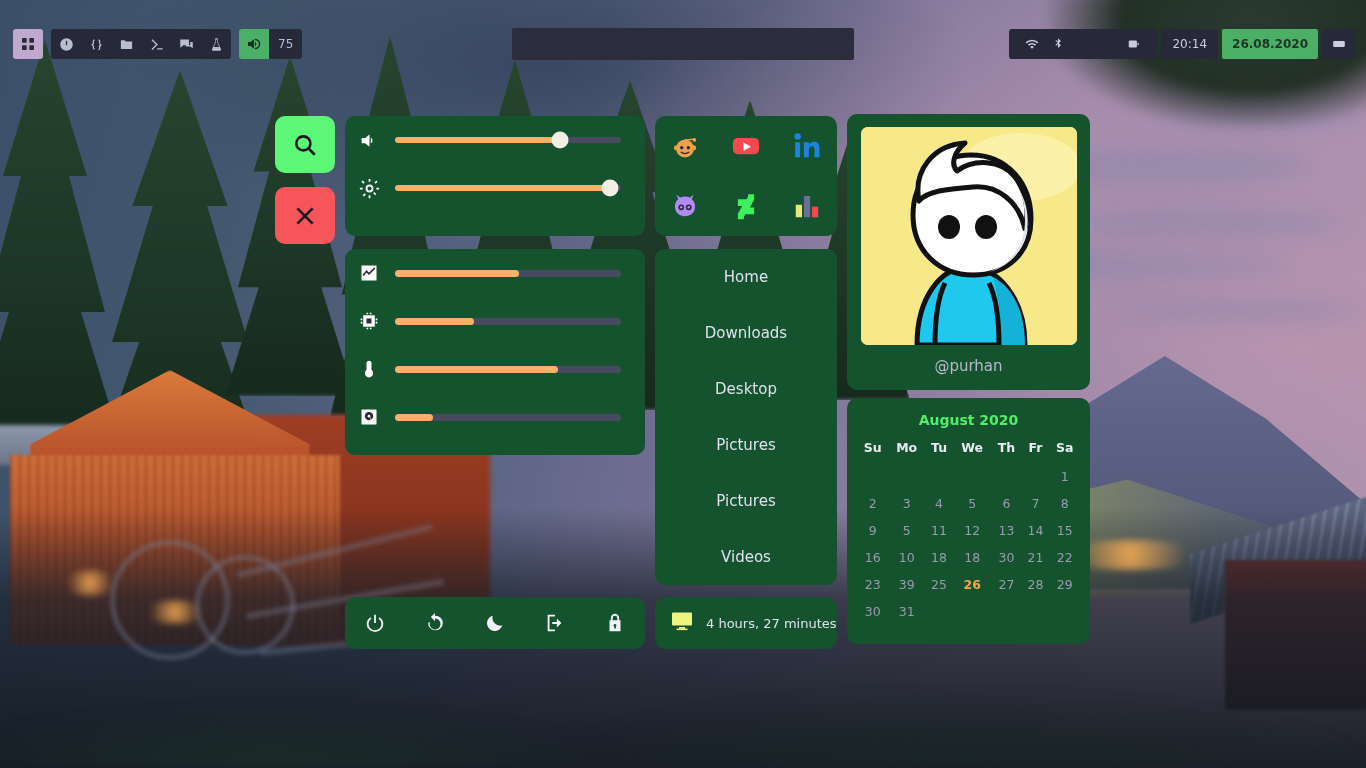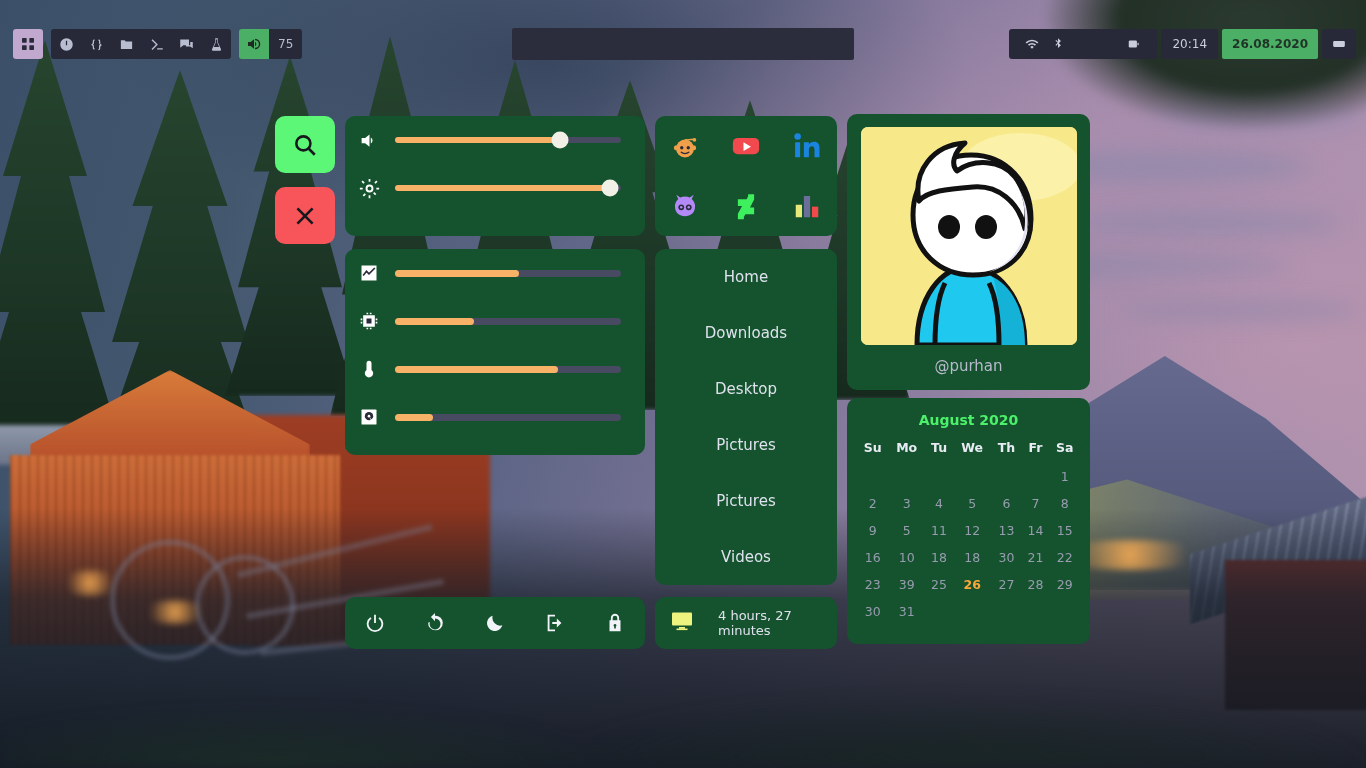--- a/index.html
+++ b/index.html
@@ -287,21 +287,21 @@
     display: flex; flex-direction: column; justify-content: center;
   }
   .folder-item {
     height: 56px; display: flex; align-items: center; justify-content: center;
     color: #dfe2ee; font-size: 15px; cursor: pointer;
   }
 
   
   #panel-uptime {
     left: 655px; top: 597px; width: 182px; height: 52px;
-    display: flex; align-items: center; padding-left: 15px; gap: 24px;
+    display: flex; align-items: center; padding-left: 15px; gap: 12px;
   }
   .monitor-ico { color: #eef27f; }
   .monitor-ico svg { width: 24px; height: 24px; fill: currentColor; }
   #uptime-text { color: #dfe2ee; font-size: 13px; }
 
   
   #panel-profile {
     left: 847px; top: 114px; width: 243px; height: 276px;
     display: flex; flex-direction: column; align-items: center;
     padding-top: 13px;

